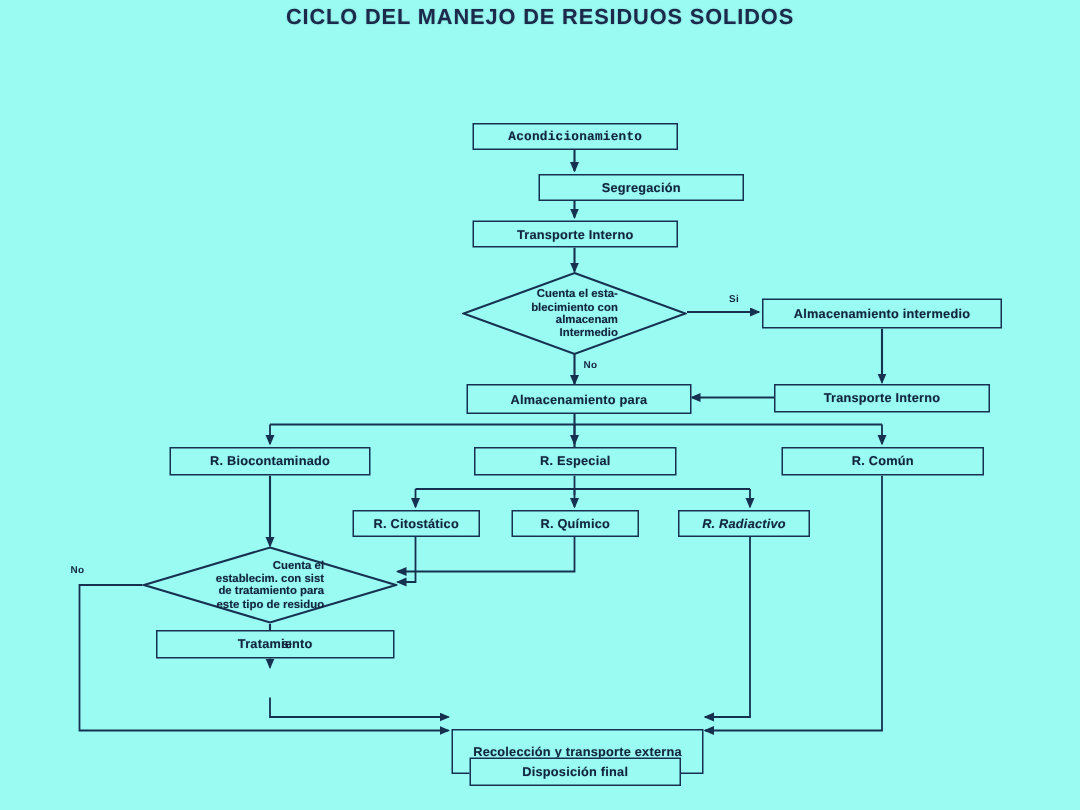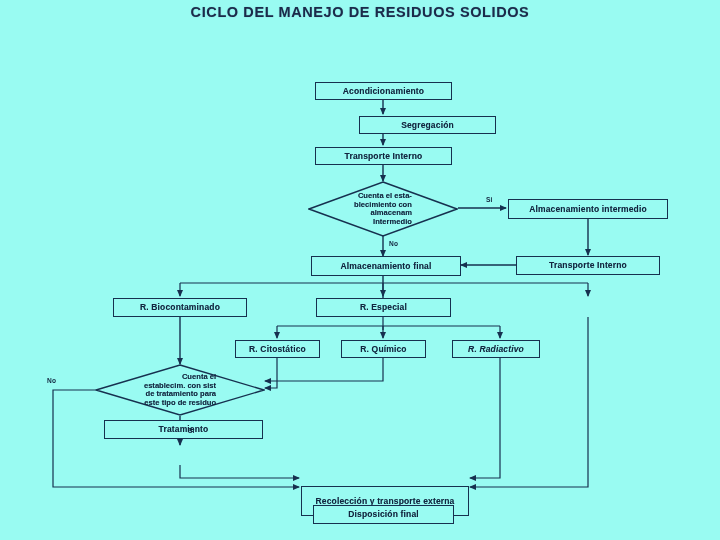--- a/index.html
+++ b/index.html
@@ -114,40 +114,41 @@
       <path d="M95,390 L53,390 L53,487 L299,487" stroke-width="1.2"></path>
 
       <path d="M500,358 L500,478 L470,478" stroke-width="1.2"></path>
 
       <path d="M588,317 L588,487 L470,487" stroke-width="1.2"></path>
 
       <path d="M383,492 L383,504"></path>
     </g>
   </svg>
 
-  <div class="node" style="left:315px;top:82px;width:137px;height:18px;">Acondicionamiento</div>
+  <div class="node" style="left:315px;top:82px;width:137px;height:18px;font-family:Liberation Mono, monospace;">Acondicionamiento</div>
   <div class="node" style="left:315px;top:116px;width:137px;height:18px;margin-left:44px;">Segregación</div>
   <div class="node" style="left:315px;top:147px;width:137px;height:18px;">Transporte Interno</div>
 
   <div class="diamond" style="left:308px;top:181px;width:150px;height:56px;">
     <svg width="150" height="56" style="position:absolute;left:0;top:0;">
       <polygon points="75,1 149,28 75,55 1,28" fill="#99fbf2" stroke="#16304f" stroke-width="1.4"></polygon>
     </svg>
     <span class="dlabel">Cuenta el esta-
 blecimiento con
 almacenam
 Intermedio</span>
   </div>
 
   <div class="node" style="left:508px;top:199px;width:160px;height:20px;">Almacenamiento intermedio</div>
   <div class="node" style="left:516px;top:256px;width:144px;height:19px;">Transporte Interno</div>
-  <div class="node" style="left:311px;top:256px;width:150px;height:20px;">Almacenamiento final</div>
+  <div class="node" style="left:311px;top:256px;width:150px;height:20px;">Almacenamiento para</div>
 
   <div class="node" style="left:113px;top:298px;width:134px;height:19px;text-align:right;">R. Biocontaminado</div>
   <div class="node" style="left:316px;top:298px;width:135px;height:19px;">R. Especial</div>
+  <div class="node" style="left:521px;top:298px;width:135px;height:19px;">R. Común</div>
 
   <div class="node" style="left:235px;top:340px;width:85px;height:18px;">R. Citostático</div>
   <div class="node" style="left:341px;top:340px;width:85px;height:18px;">R. Químico</div>
   <div class="node" style="left:452px;top:340px;width:88px;height:18px;font-style:italic;">R. Radiactivo</div>
 
   <div class="diamond" style="left:95px;top:364px;width:170px;height:52px;">
     <svg width="170" height="52" style="position:absolute;left:0;top:0;">
       <polygon points="85,1 169,26 85,51 1,26" fill="#99fbf2" stroke="#16304f" stroke-width="1.4"></polygon>
     </svg>
     <span class="dlabel">Cuenta el

